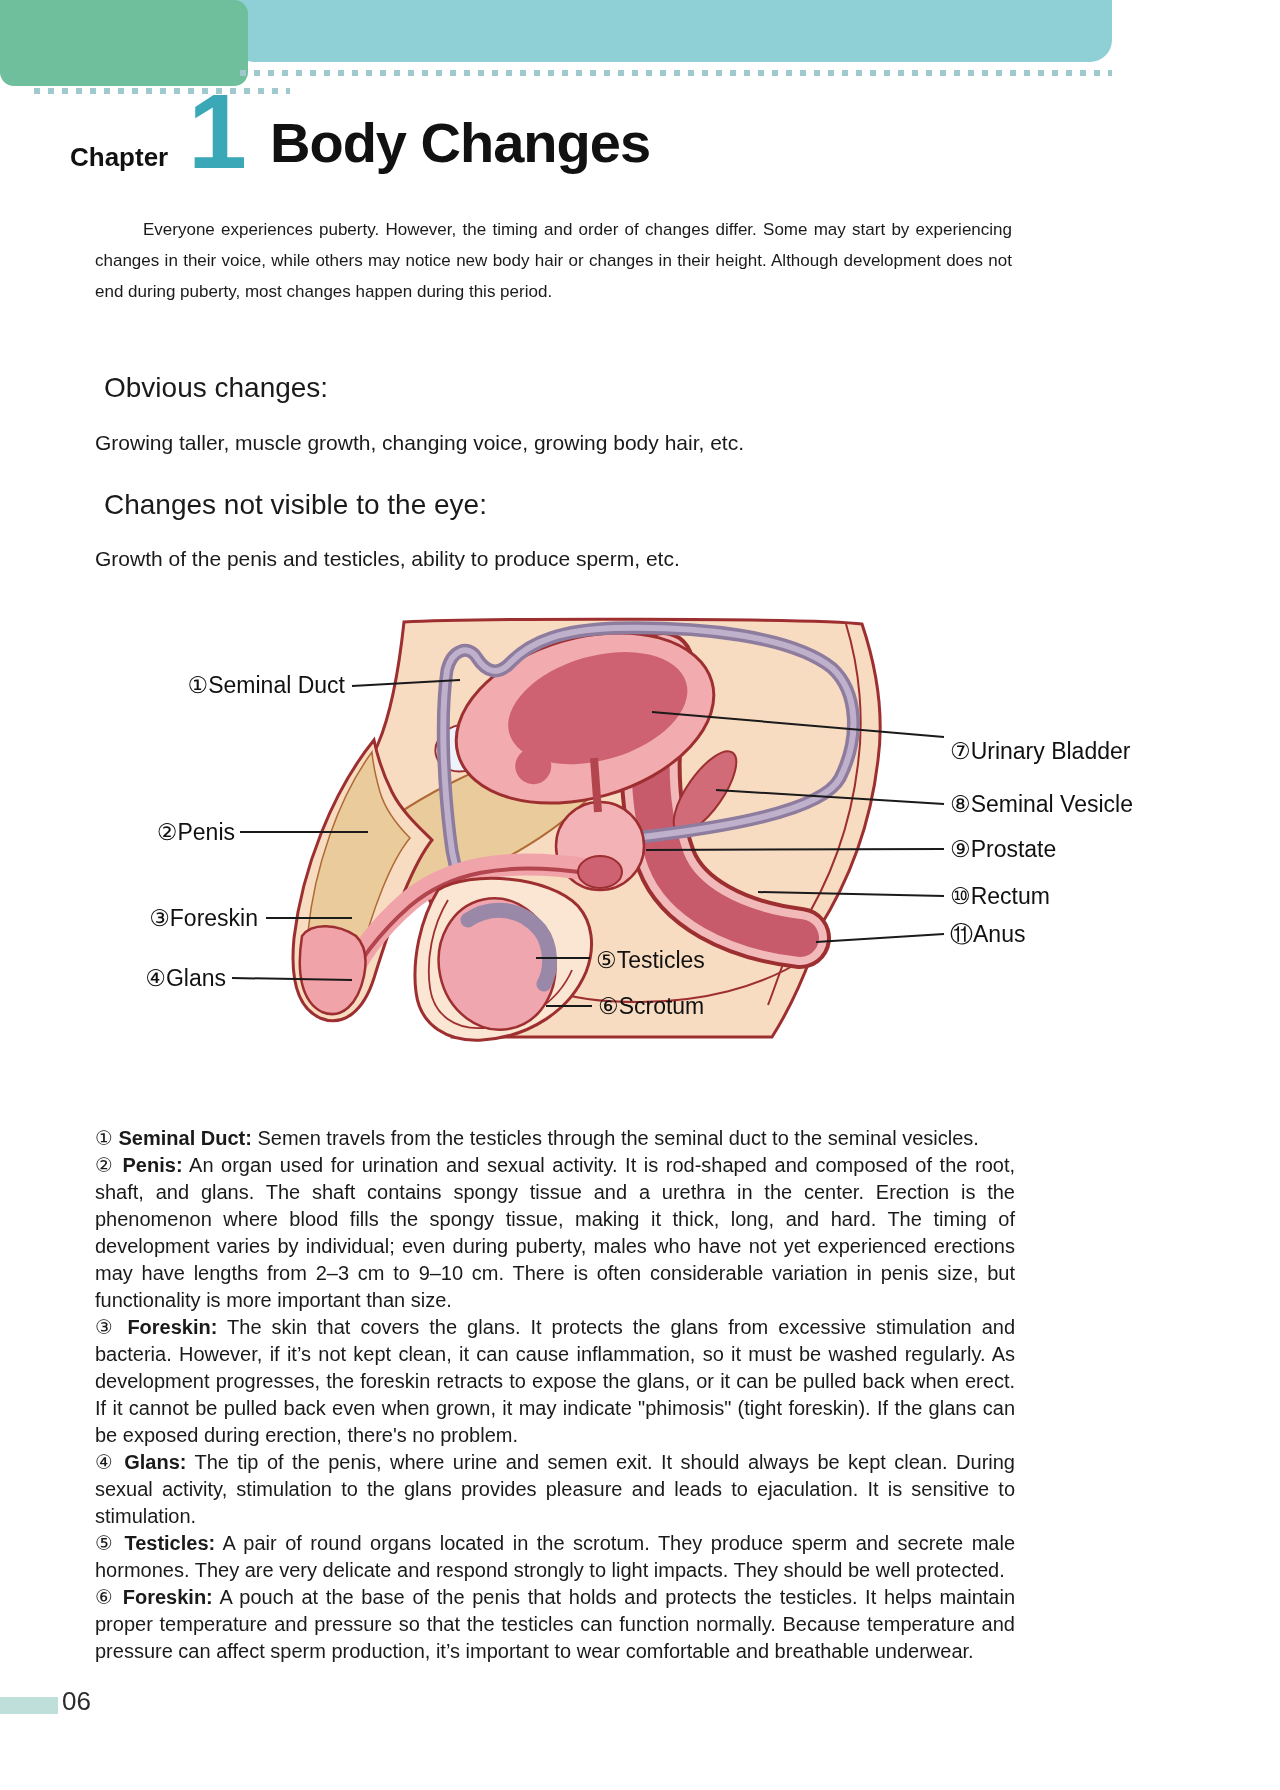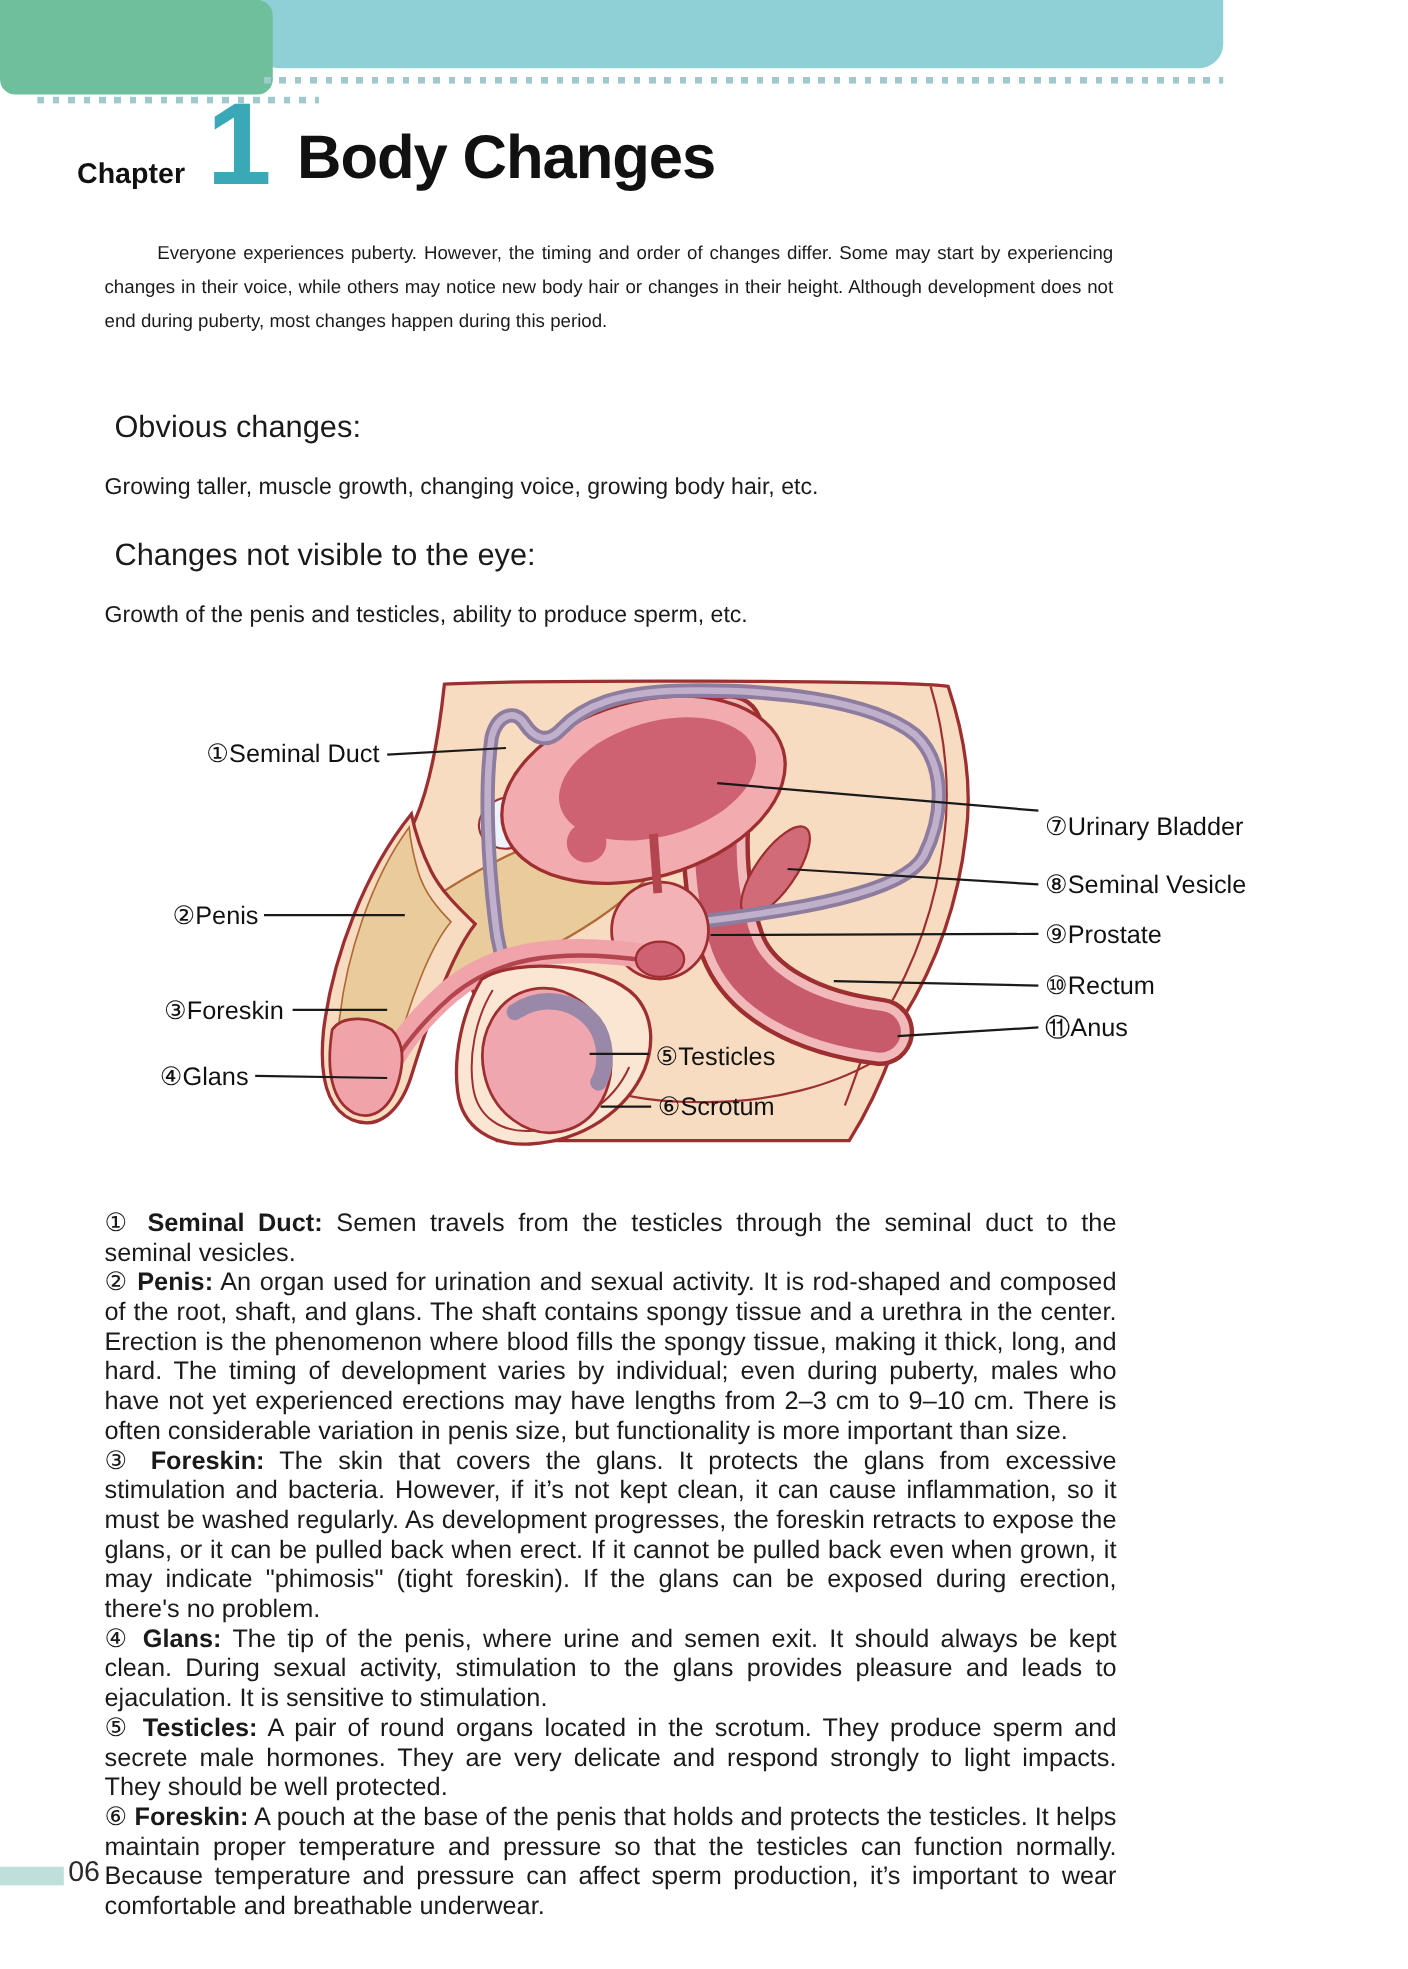--- a/index.html
+++ b/index.html
@@ -25,21 +25,21 @@
   .h-line{left:95px;font-size:21px;text-align:center;}
   .sec-h1{top:372px;}
   .sec-b1{top:431px;}
   .sec-h2{top:489px;}
   .sec-b2{top:547px;}
   
   .diagram-svg{left:0;top:540px;}
   .dlabel{font-size:23px;line-height:30px;color:#111;white-space:nowrap;}
   .dlabel .num{font-size:23px;}
   
-  .defs{left:95px;top:1098px;width:920px;font-size:23px;line-height:27px;text-align:justify;}
+  .defs{left:95px;top:1125px;width:920px;font-size:20px;line-height:27px;text-align:justify;}
   .defs p{margin:0;}
   .defs .term{font-weight:700;}
   
   .footer-bar{left:0;top:1697px;width:58px;height:17px;background:#bfe0da;}
   .page-num{left:62px;top:1686px;font-size:26px;color:#2b2b2b;}
 </style>
 </head>
 <body>
 
 <div class="abs teal-bar"></div>

